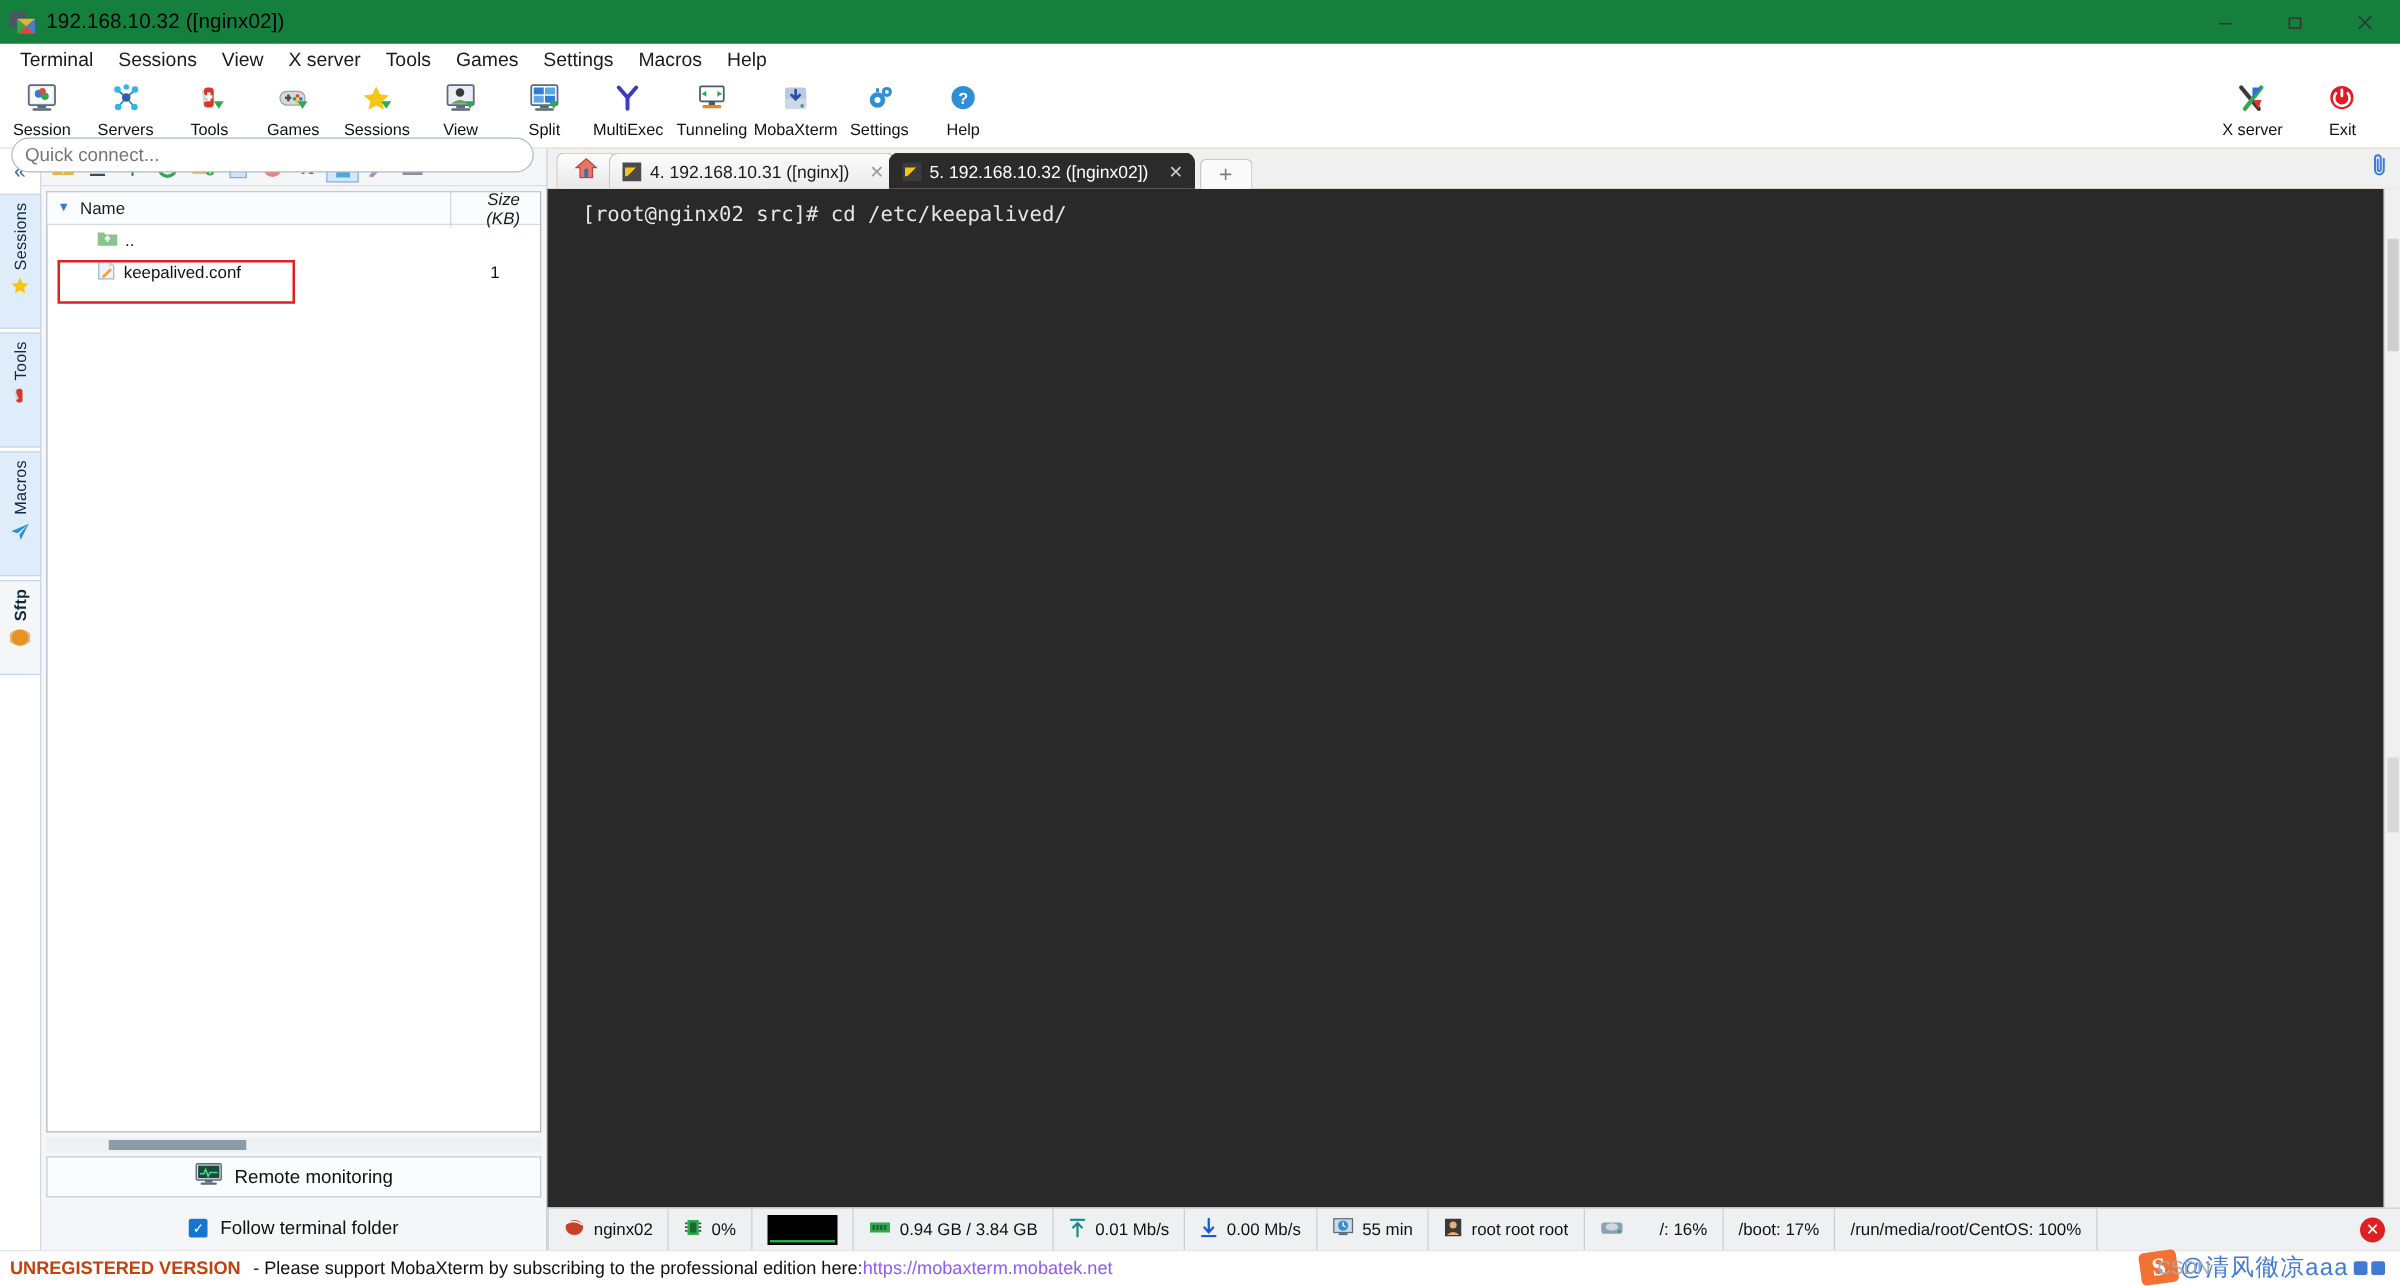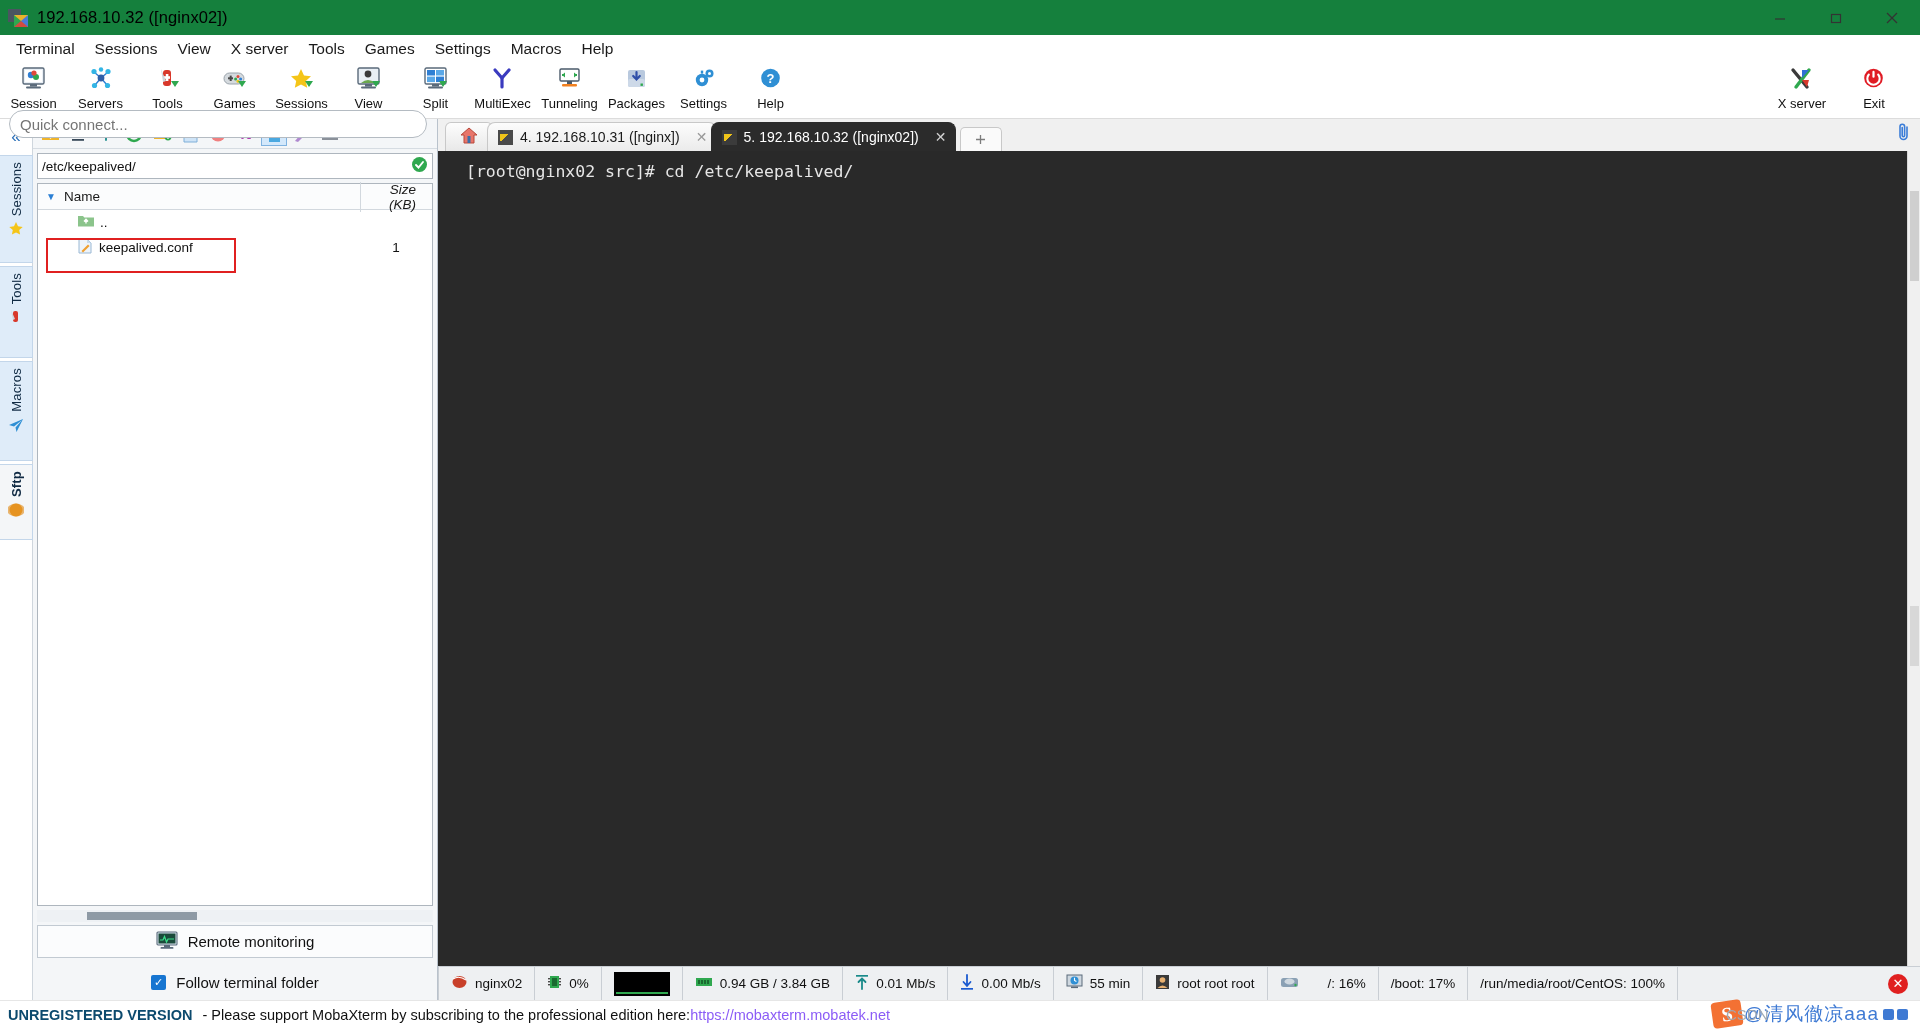--- a/index.html
+++ b/index.html
@@ -128,21 +128,21 @@
              border-right: 1px solid #c9ced4; white-space: nowrap; }
   .sb-cell.first { border-left: 1px solid #c9ced4; }
   .sb-black { width: 56px; height: 24px; background: #000; position: relative; }
   .sb-black:after { content:""; position:absolute; left:2px; bottom:2px; width:52px; height:2px; background:#2fa84f; }
   .sb-close { margin-left: auto; margin-right: 12px; width: 20px; height: 20px; border-radius: 50%;
               background: #e02020; color: #fff; font-size: 13px; display: flex; align-items: center; justify-content: center; }
 
   
   .footer { position: absolute; left: 0; right: 0; bottom: 0; height: 29px; background: #ffffff;
             display: flex; align-items: center; font-size: 14.5px; border-top: 1px solid #e6e6e6; }
-  .footer .unreg { font-weight: bold; color: #0c4a6e; margin-left: 8px; }
+  .footer .unreg { font-weight: bold; color: #c2410c; margin-left: 8px; }
   .footer .ftxt { color: #111; margin-left: 10px; }
   .footer .flink { color: #8b5cf6; margin-left: 0; }
 
   
   .watermark { position: absolute; right: 12px; bottom: 1px; display: flex; align-items: center;
                height: 28px; opacity: 0.92; pointer-events: none; }
   .wm-logo { width: 30px; height: 26px; background: #f26522; border-radius: 4px; color: #fff;
              font-size: 20px; font-weight: bold; display:flex; align-items:center; justify-content:center;
              transform: rotate(-8deg); font-family: "Liberation Serif", serif; }
   .wm-txt { font-size: 19px; color: #2f6fd0; margin-left: 2px; letter-spacing: 1px; }
@@ -323,21 +323,21 @@
 
   <div class="tb-item">
     <div class="ic">
       <svg class="icon-svg" width="26" height="24" viewBox="0 0 26 24">
         <rect x="4" y="3" width="17" height="17" rx="2" fill="#b9c9de"></rect>
         <rect x="4" y="12" width="17" height="8" rx="2" fill="#cdd9e8"></rect>
         <path d="M12.5 5 L12.5 12 M9.2 9 L12.5 12.4 L15.8 9" stroke="#2f4fa8" stroke-width="2.2" fill="none" stroke-linecap="round"></path>
         <rect x="16.5" y="16.5" width="2.4" height="2.4" fill="#2fa84f"></rect>
       </svg>
     </div>
-    <div class="lbl">Packages</div>
+    <div class="lbl">MobaXterm</div>
   </div>
 
   <div class="tb-item">
     <div class="ic">
       <svg class="icon-svg" width="26" height="24" viewBox="0 0 26 24">
         <g fill="#2f8fd4">
           <circle cx="11" cy="13" r="6.2"></circle>
             <rect x="9.8" y="3.6" width="2.4" height="3"></rect>
         </g>
         <circle cx="11" cy="13" r="2.4" fill="#ffffff"></circle>
@@ -494,29 +494,20 @@
           </svg>
       </div>
       <div class="sfbtn">
         <svg width="18" height="15" viewBox="0 0 18 15">
             <rect x="1" y="1" width="16" height="13" fill="#8a9099"></rect>
             <text x="4" y="10" font-size="8" fill="#ffffff" font-family="DejaVu Sans Mono, monospace">&gt;</text>
           </svg>
       </div>
     </div>
 
-    <div class="pathbar">
-      <div class="ptxt">/etc/keepalived/</div>
-      <div>
-        <svg width="17" height="17" viewBox="0 0 17 17">
-            <circle cx="8.5" cy="8.5" r="7.5" fill="#2fa84f"></circle>
-            <path d="M5 9 L7.5 11.5 L12 6" stroke="#fff" stroke-width="1.9" fill="none" stroke-linecap="round"></path>
-          </svg>
-      </div>
-    </div>
 
     <div class="collist">
       <div class="colhdr">
         <div class="sortarrow">▼</div>
         <div class="c-name">Name</div>
         <div class="c-size">Size (KB)</div>
       </div>
 
       <div class="frow">
         <div class="fname">

